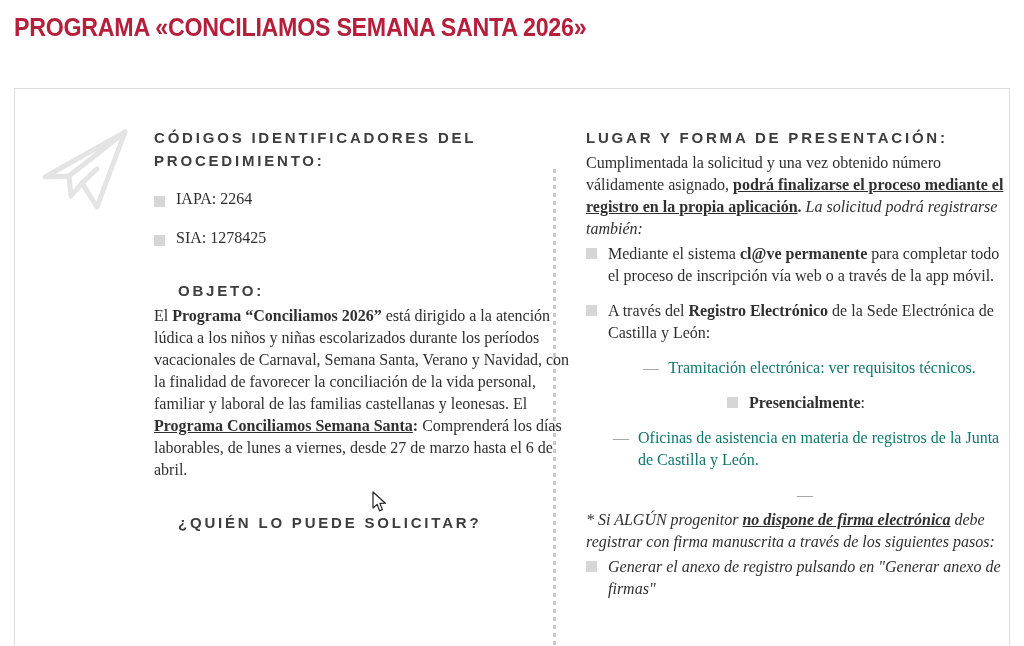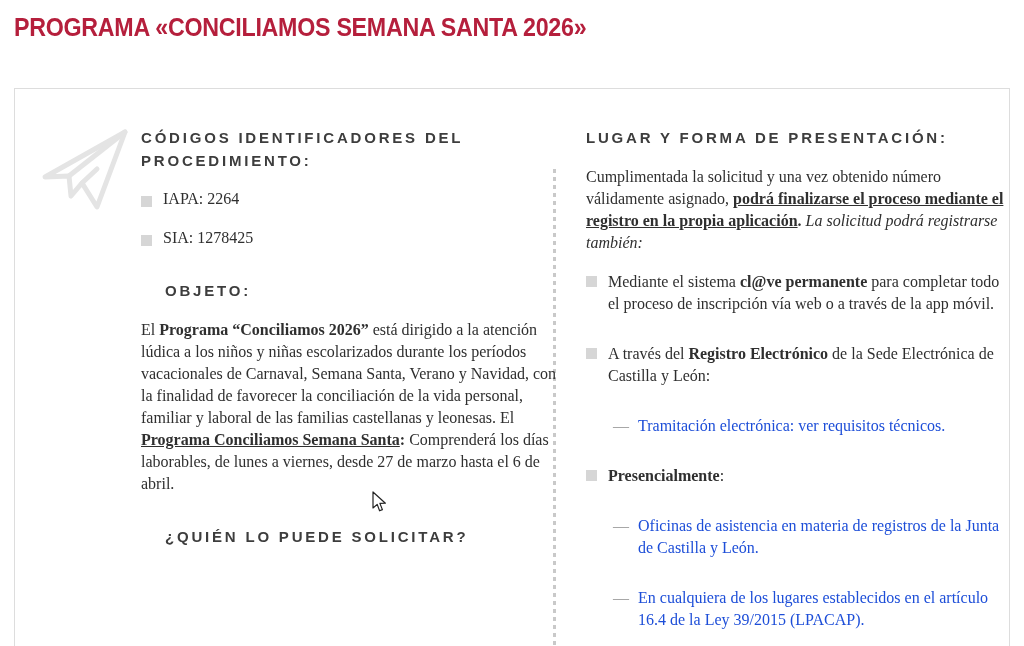--- a/index.html
+++ b/index.html
@@ -20,39 +20,39 @@
   }
 
   .plane-wrap { position:absolute; left:18px; top:30px; width:104px; height:100px; }
 
   .divider {
     position:absolute; left:538px; top:80px; bottom:0; width:3px;
     background:repeating-linear-gradient(to bottom, #c9c9c9 0 4px, transparent 4px 8px);
   }
 
   .col { position:absolute; top:0; padding-top:37px; color:#2f2f2f; font-size:16px; line-height:22px; }
-  .col-left  { left:126px; width:416px; }
+  .col-left  { left:139px; width:416px; }
   .col-right { left:571px; width:420px; }
 
   .sec-heading {
     font-family:"Liberation Sans", sans-serif; font-weight:700;
     font-size:15px; line-height:23px; letter-spacing:2.8px; color:#3d3d3d;
   }
   .mt-list { margin-top:16px; }
   .mt-sec  { margin-top:30px;margin-left:24px; }
-  .mt-par  { margin-top:17px; }
-  .mt-item { margin-top:28px; }
+  .mt-par  { margin-top:3px; }
+  .mt-item { margin-top:13px;justify-content:center; }
 
   .code-item { display:flex; align-items:center; margin-bottom:17px; }
   .bullet-item { display:flex; align-items:flex-start; }
   .sq { width:11px; height:11px; background:#d6d6d6; flex:0 0 11px; margin:5px 11px 0 0; }
 
   .link-item { display:flex; align-items:flex-start; padding-left:27px; }
   .dash { color:#999999; margin-right:9px; flex:0 0 auto; }
-  .red-link { color:#1d4ed8; cursor:pointer; }
+  .red-link { color:#0f766e; cursor:pointer; }
 
   .seg-b { font-weight:700; }
   .seg-u { text-decoration:underline; }
   .seg-i { font-style:italic; }
 
   .cursor { position:absolute; left:372px; top:491px; width:15px; height:22px; z-index:10; }
 </style>
 </head>
 <body>
 
@@ -122,23 +122,23 @@
         <span><span class="seg-b">Presencialmente</span><span>:</span></span>
       </div>
 
       <div class="link-item mt-item">
         <span class="dash">—</span>
         <span class="red-link"><span>Oficinas de asistencia en materia de registros de la Junta de Castilla y León.</span></span>
       </div>
 
       <div class="link-item mt-item">
         <span class="dash">—</span>
-        <span class="red-link"><span>En cualquiera de los lugares establecidos en el artículo 16.4 de la Ley 39/2015 (LPACAP).</span></span>
       </div>
 
+      <p class="mt-par"><span class="seg-i">* Si ALGÚN progenitor </span><span class="seg-i seg-b seg-u">no dispone de firma electrónica</span><span class="seg-i"> debe registrar con firma manuscrita a través de los siguientes pasos:</span></p>
 
       <div class="bullet-item mt-par">
         <span class="sq"></span>
         <span><span class="seg-i">Generar el anexo de registro pulsando en "Generar anexo de firmas"</span></span>
       </div>
 
     </div>
   </div>
 
   <div class="cursor">

